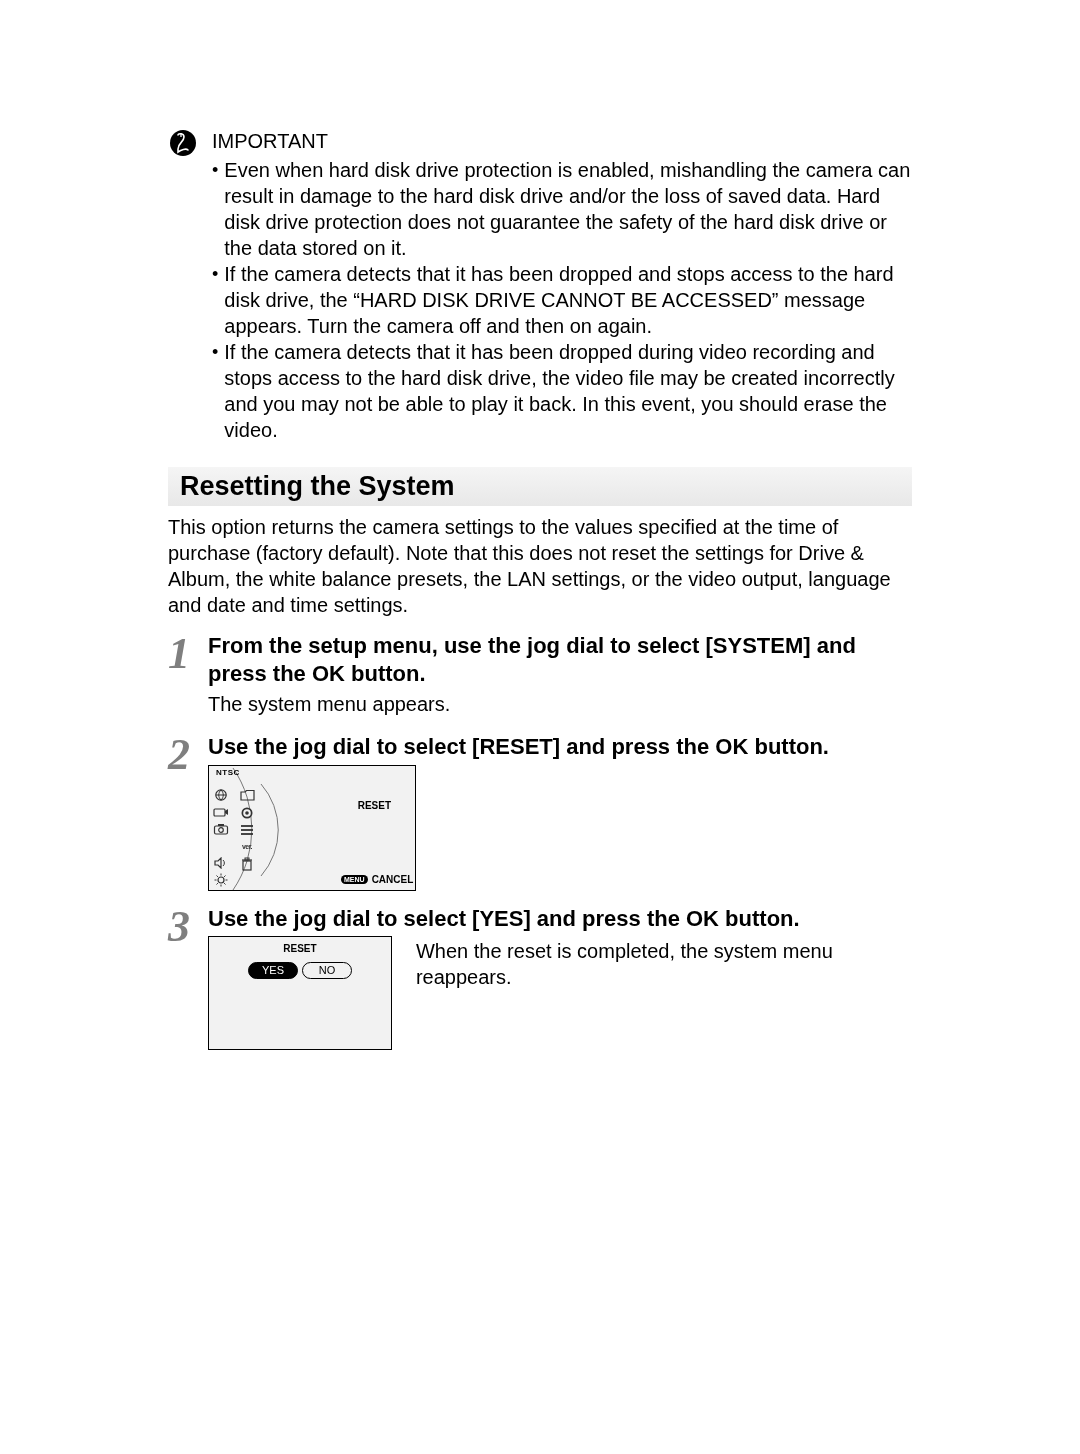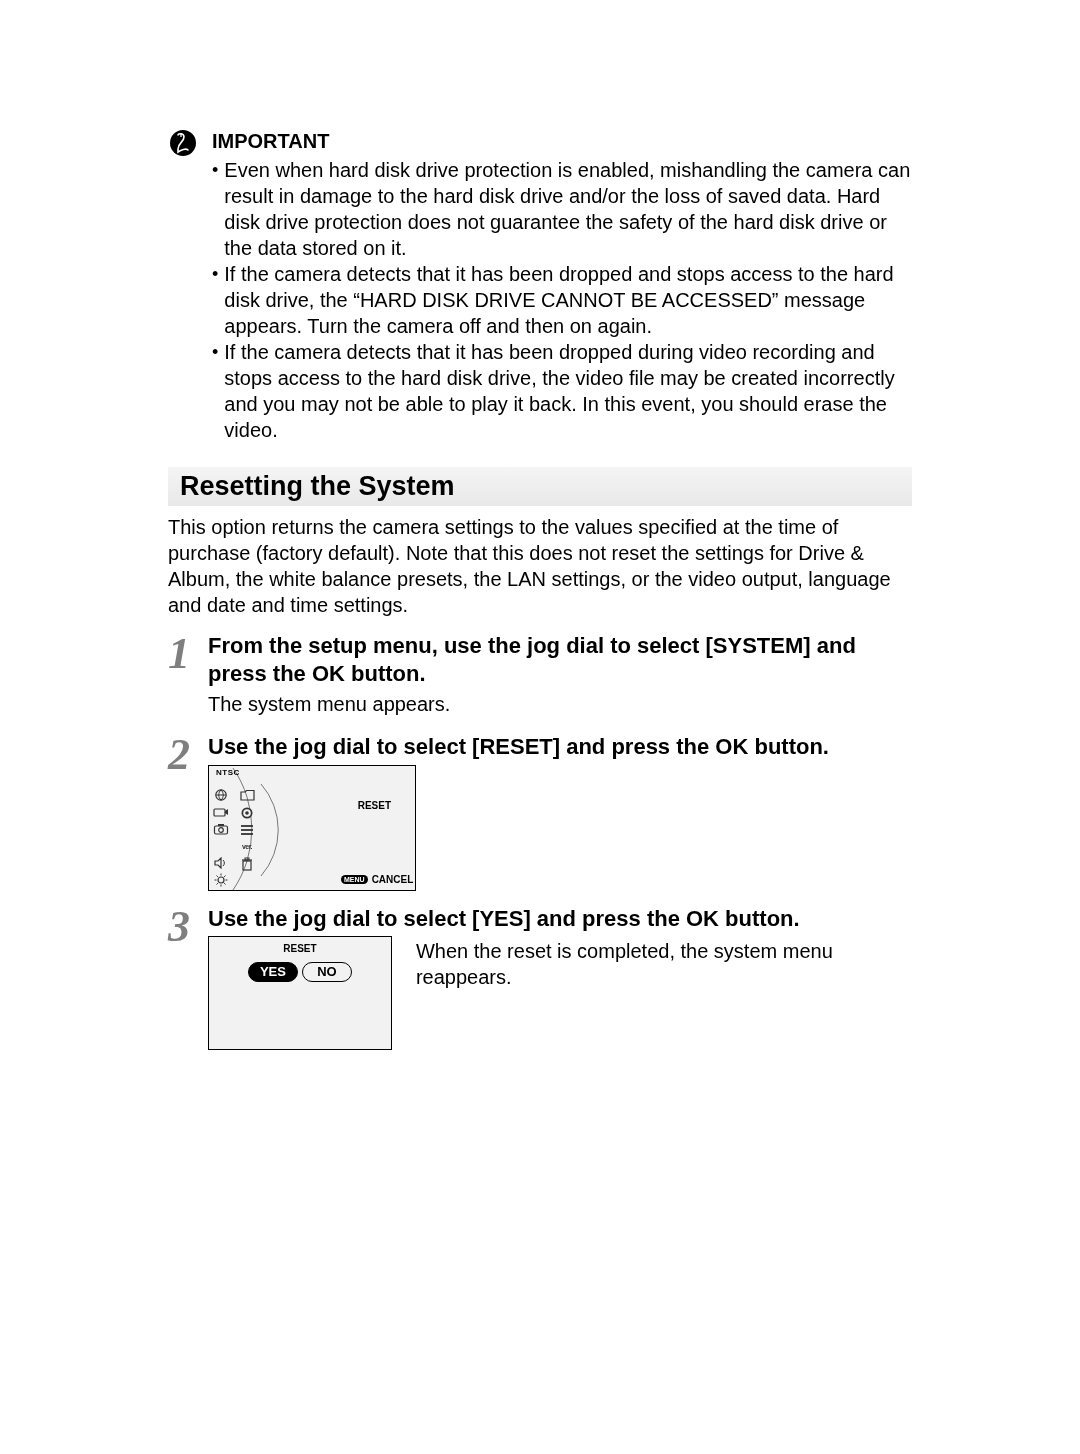--- a/index.html
+++ b/index.html
@@ -23,21 +23,21 @@
     margin-bottom: 24px;
   }
   .important-icon-wrap {
     flex: 0 0 auto;
     margin-top: -2px;
   }
   .important-content {
     flex: 1 1 auto;
   }
   .important-label {
-    font-weight: bold;
+    font-weight: normal;
     font-size: 20px;
     margin-bottom: 4px;
   }
   .bullet-list {
     margin: 0;
     padding: 0;
     font-size: 20px;
     line-height: 1.3;
   }
   .bullet-item {
@@ -193,22 +193,22 @@
     line-height: 1.25;
     padding: 6px 4px;
     margin-top: 10px;
   }
   .dialog-buttons {
     display: flex;
     gap: 4px;
     margin-top: 8px;
   }
   .dialog-btn {
-    font-size: 13px;
-    font-weight: bold;
+    font-size: 11px;
+    font-weight: normal;
     border: 1.5px solid #000;
     border-radius: 10px;
     min-width: 50px;
     text-align: center;
     padding: 1px 8px;
     box-sizing: border-box;
     line-height: 1.2;
   }
   .dialog-btn.yes {
     background: #000;

